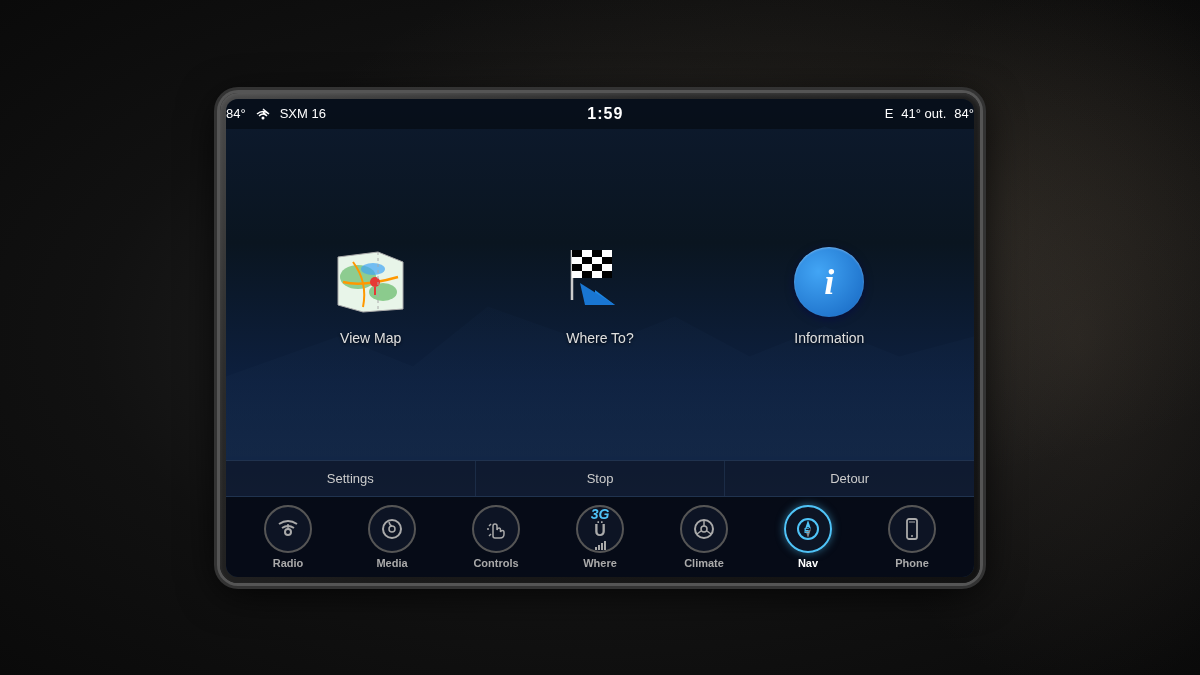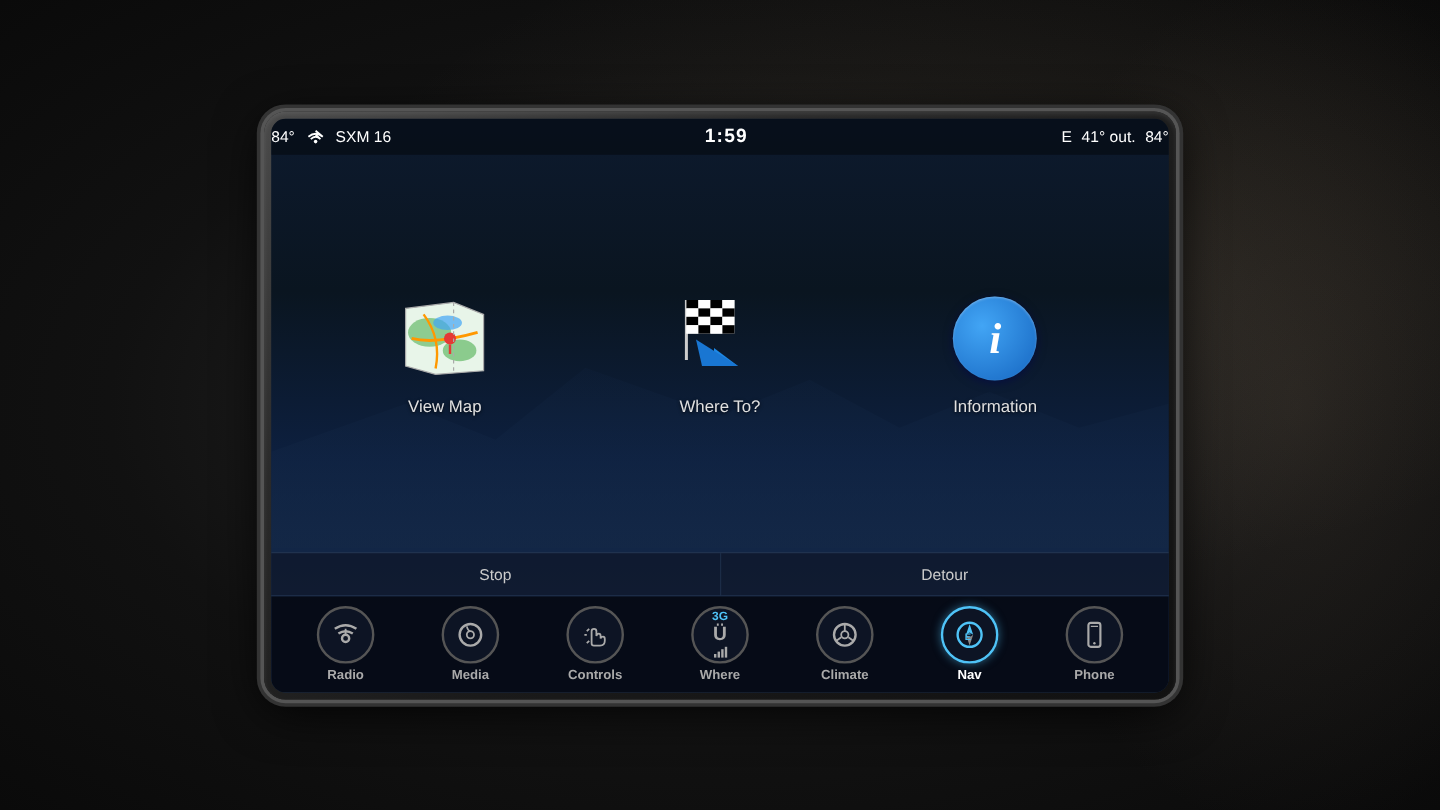--- a/index.html
+++ b/index.html
@@ -302,23 +302,24 @@
     }
 
     .apps-overlay {
       display: flex;
       flex-direction: column;
       align-items: center;
       line-height: 1.1;
     }
 
     .apps-3g {
-      font-size: 10px;
+      font-size: 14px;
       color: #4fc3f7;
       font-weight: bold;
+      font-style: italic;
     }
 
     .apps-u {
       font-size: 16px;
       font-weight: bold;
       color: #aaa;
     }
 
     .apps-signal-bars {
       display: flex;
@@ -419,20 +420,21 @@
           <div class="nav-icon">
             <div class="info-icon">i</div>
           </div>
           <span class="nav-label">Information</span>
         </div>
 
 
       </div>
 
       <div class="settings-bar">
+        <div class="settings-btn">Settings</div>
         <div class="settings-btn">Stop</div>
         <div class="settings-btn">Detour</div>
       </div>
 
       <div class="bottom-dock">
 
         <div class="dock-item">
           <div class="dock-icon-circle">
             <svg width="26" height="26" viewBox="0 0 26 26" fill="none">
               <path d="M4 8 Q13 2 22 8" stroke="#aaa" stroke-width="2" fill="none"></path>

